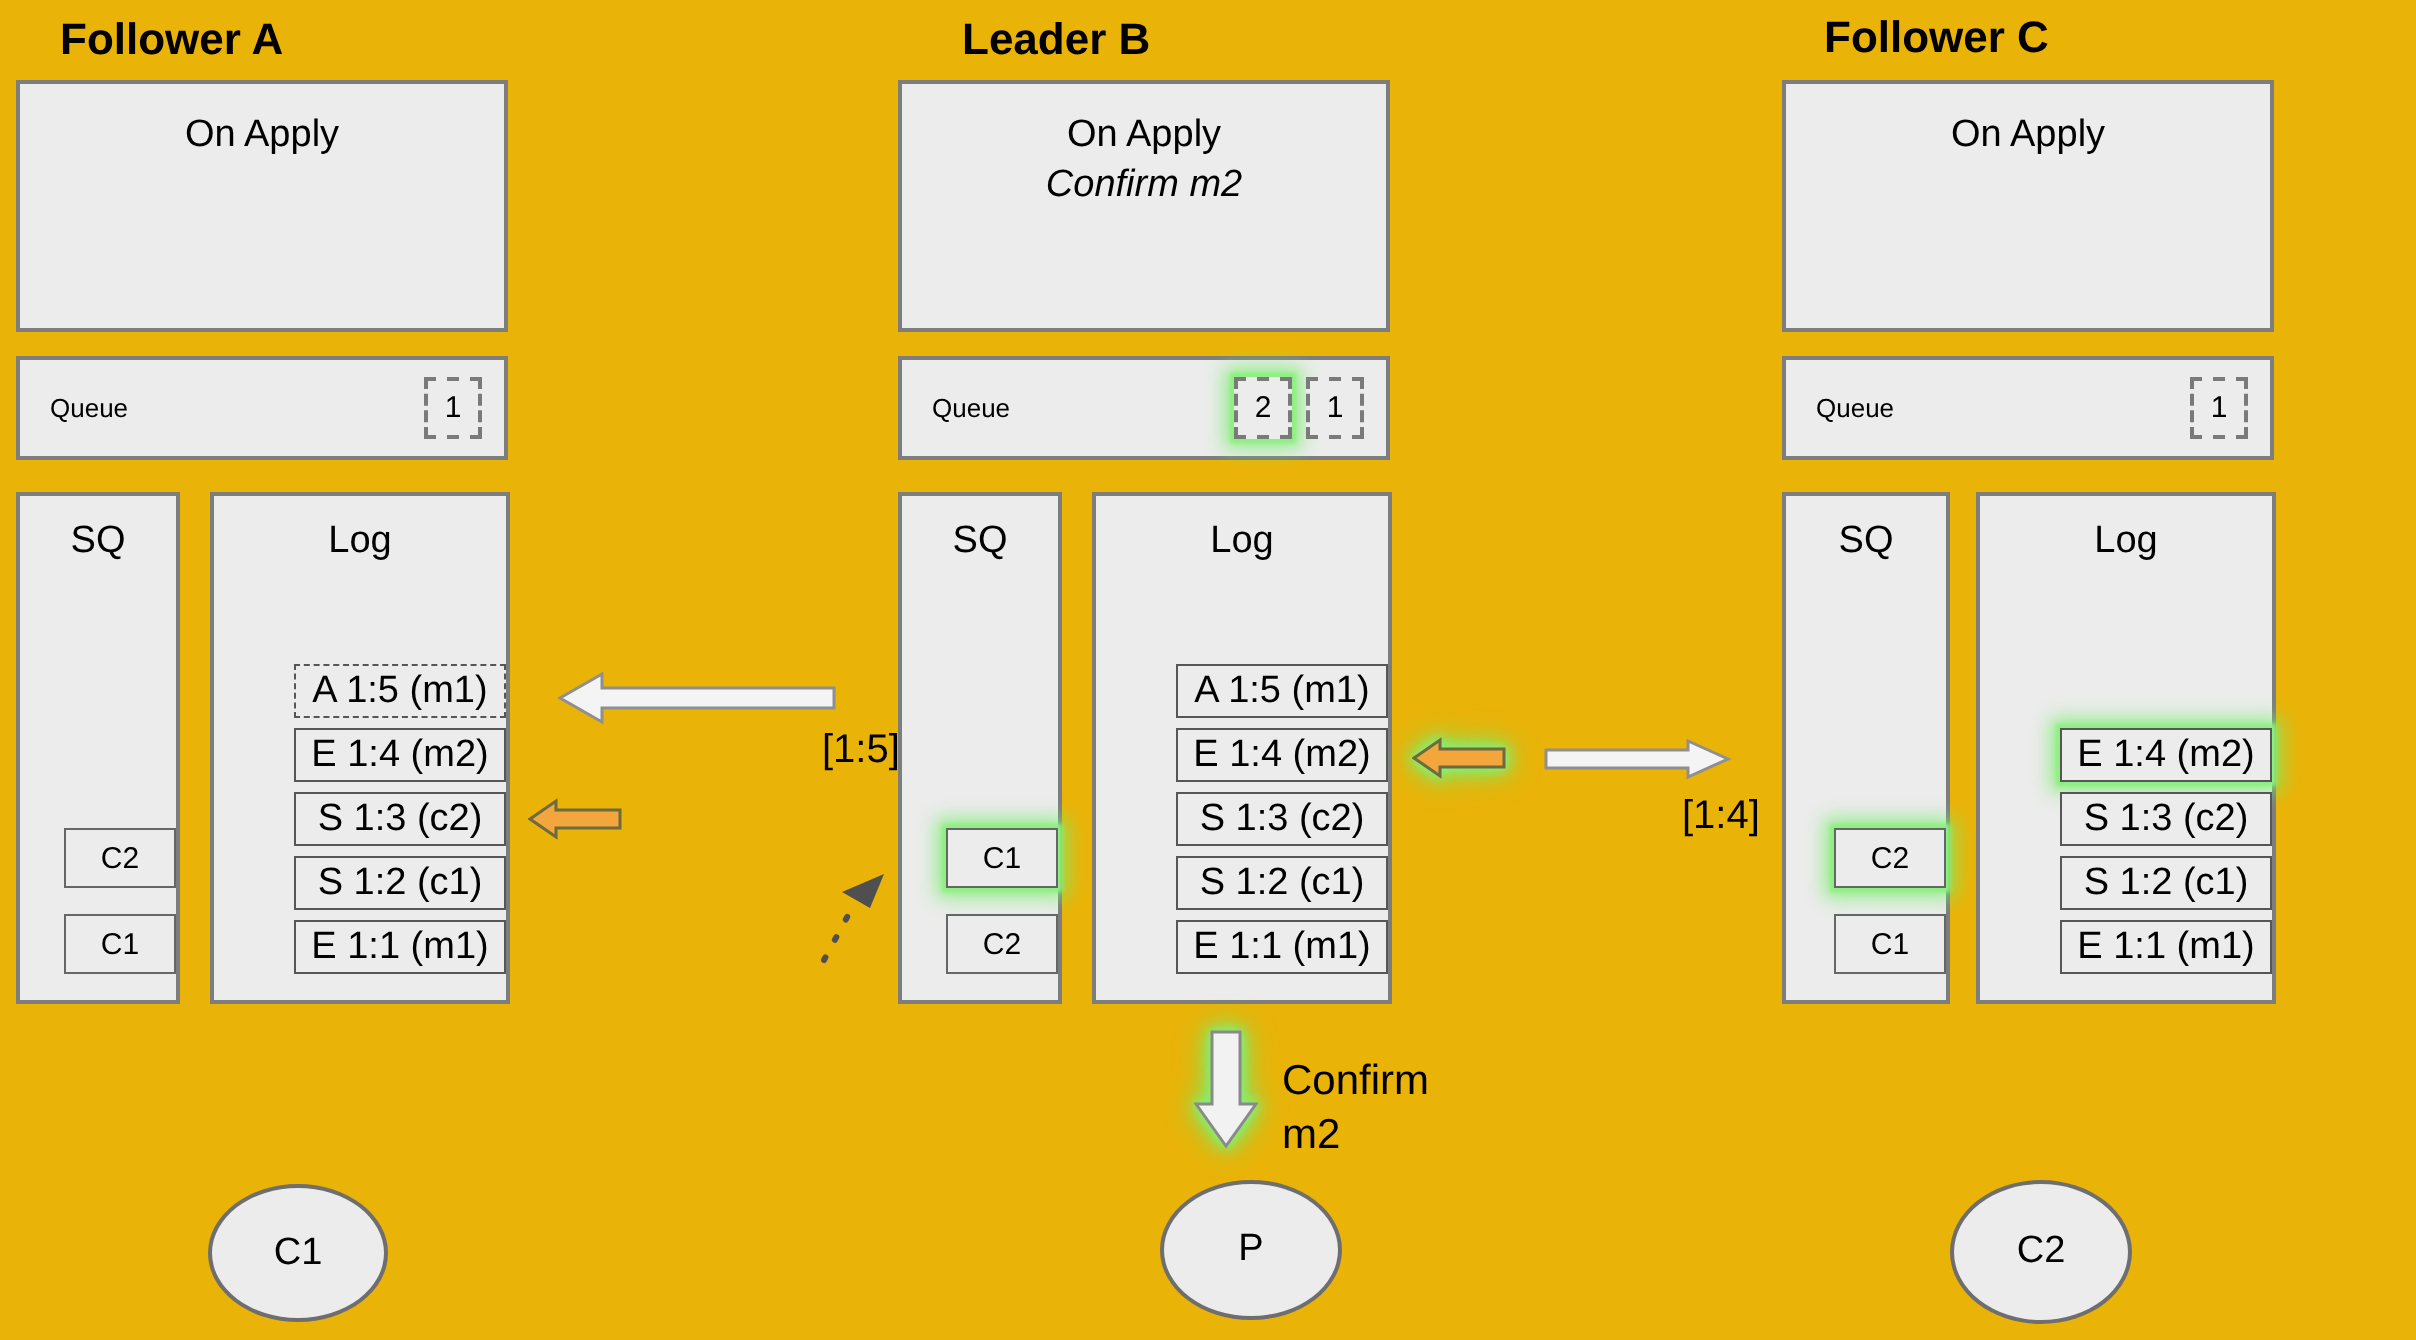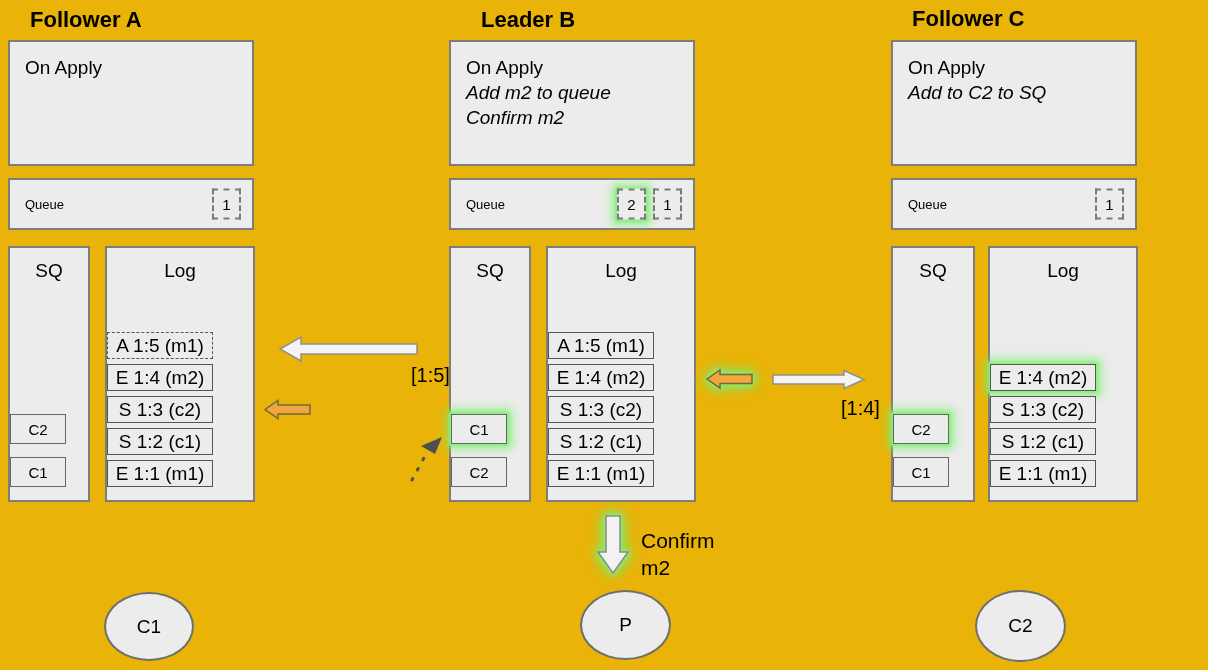--- a/index.html
+++ b/index.html
@@ -2,29 +2,29 @@
 <html><head>
 <meta charset="utf-8">
 <style>
   html,body { margin:0; padding:0; background:#ffffff; font-family:"Liberation Sans", sans-serif; color:#000; }
   .canvas { position:relative; width:1208px; height:670px; background:#eab308; overflow:hidden; }
 
   .title { position:absolute; font-size:22px; font-weight:bold; white-space:nowrap; }
 
   .box { position:absolute; background:#ececec; border:2px solid #7d7d7d; box-sizing:border-box; }
 
-  .apply-box { padding:13px 15px; font-size:19px; line-height:25px; }
+  .apply-box { padding:13px 15px; font-size:19px; line-height:25px;text-align:center; }
   .note { font-style:italic; }
 
   .queue-label { position:absolute; left:15px; top:50%; transform:translateY(-50%); font-size:13px; }
   .queue-items { position:absolute; right:11px; top:50%; transform:translateY(-50%); display:flex; gap:7px; }
   .queue-item { width:29px; height:31px; border:2px dashed #7a7a7a; background:#ececec;
                 display:flex; align-items:center; justify-content:center; font-size:15px; box-sizing:border-box; }
 
-  .stack-box { display:flex; flex-direction:column; align-items:flex-start; justify-content:flex-end; padding-bottom:13px; }
+  .stack-box { display:flex; flex-direction:column; align-items:flex-end; justify-content:flex-end; padding-bottom:13px; }
   .stack-label { position:absolute; top:12px; left:0; right:0; text-align:center; font-size:19px; }
 
   .sq-item { width:56px; height:30px; margin-top:13px; border:1.5px solid #666; background:#ececec;
              display:flex; align-items:center; justify-content:center; font-size:15px; box-sizing:border-box; }
 
   .log-entry { width:106px; height:27px; margin-top:5px; border:1.5px solid #565656; background:#ececec;
                display:flex; align-items:center; justify-content:center; font-size:19px; box-sizing:border-box; white-space:nowrap; }
   .log-entry.dashed { border-style:dashed; }
 
   .hl { box-shadow: 0 0 2px 2px #8df07f, 0 0 9px 5px rgba(120,238,110,.75); }
@@ -68,21 +68,20 @@
     <div class="log-entry">E 1:4 (m2)</div>
     <div class="log-entry">S 1:3 (c2)</div>
     <div class="log-entry">S 1:2 (c1)</div>
     <div class="log-entry">E 1:1 (m1)</div>
   </div>
 
   <div class="title" style="left:481px; top:7px;">Leader B</div>
 
   <div class="box apply-box" style="left:449px; top:40px; width:246px; height:126px;">
     <div>On Apply</div>
-    <div class="note">Add m2 to queue</div>
     <div class="note">Confirm m2</div>
   </div>
 
   <div class="box" style="left:449px; top:178px; width:246px; height:52px;">
     <div class="queue-label">Queue</div>
     <div class="queue-items">
       <div class="queue-item hl">2</div>
       <div class="queue-item">1</div>
     </div>
   </div>
@@ -99,21 +98,20 @@
     <div class="log-entry">E 1:4 (m2)</div>
     <div class="log-entry">S 1:3 (c2)</div>
     <div class="log-entry">S 1:2 (c1)</div>
     <div class="log-entry">E 1:1 (m1)</div>
   </div>
 
   <div class="title" style="left:912px; top:6px;">Follower C</div>
 
   <div class="box apply-box" style="left:891px; top:40px; width:246px; height:126px;">
     <div>On Apply</div>
-    <div class="note">Add to C2 to SQ</div>
   </div>
 
   <div class="box" style="left:891px; top:178px; width:246px; height:52px;">
     <div class="queue-label">Queue</div>
     <div class="queue-items">
       <div class="queue-item">1</div>
     </div>
   </div>
 
   <div class="box stack-box" style="left:891px; top:246px; width:84px; height:256px;">

